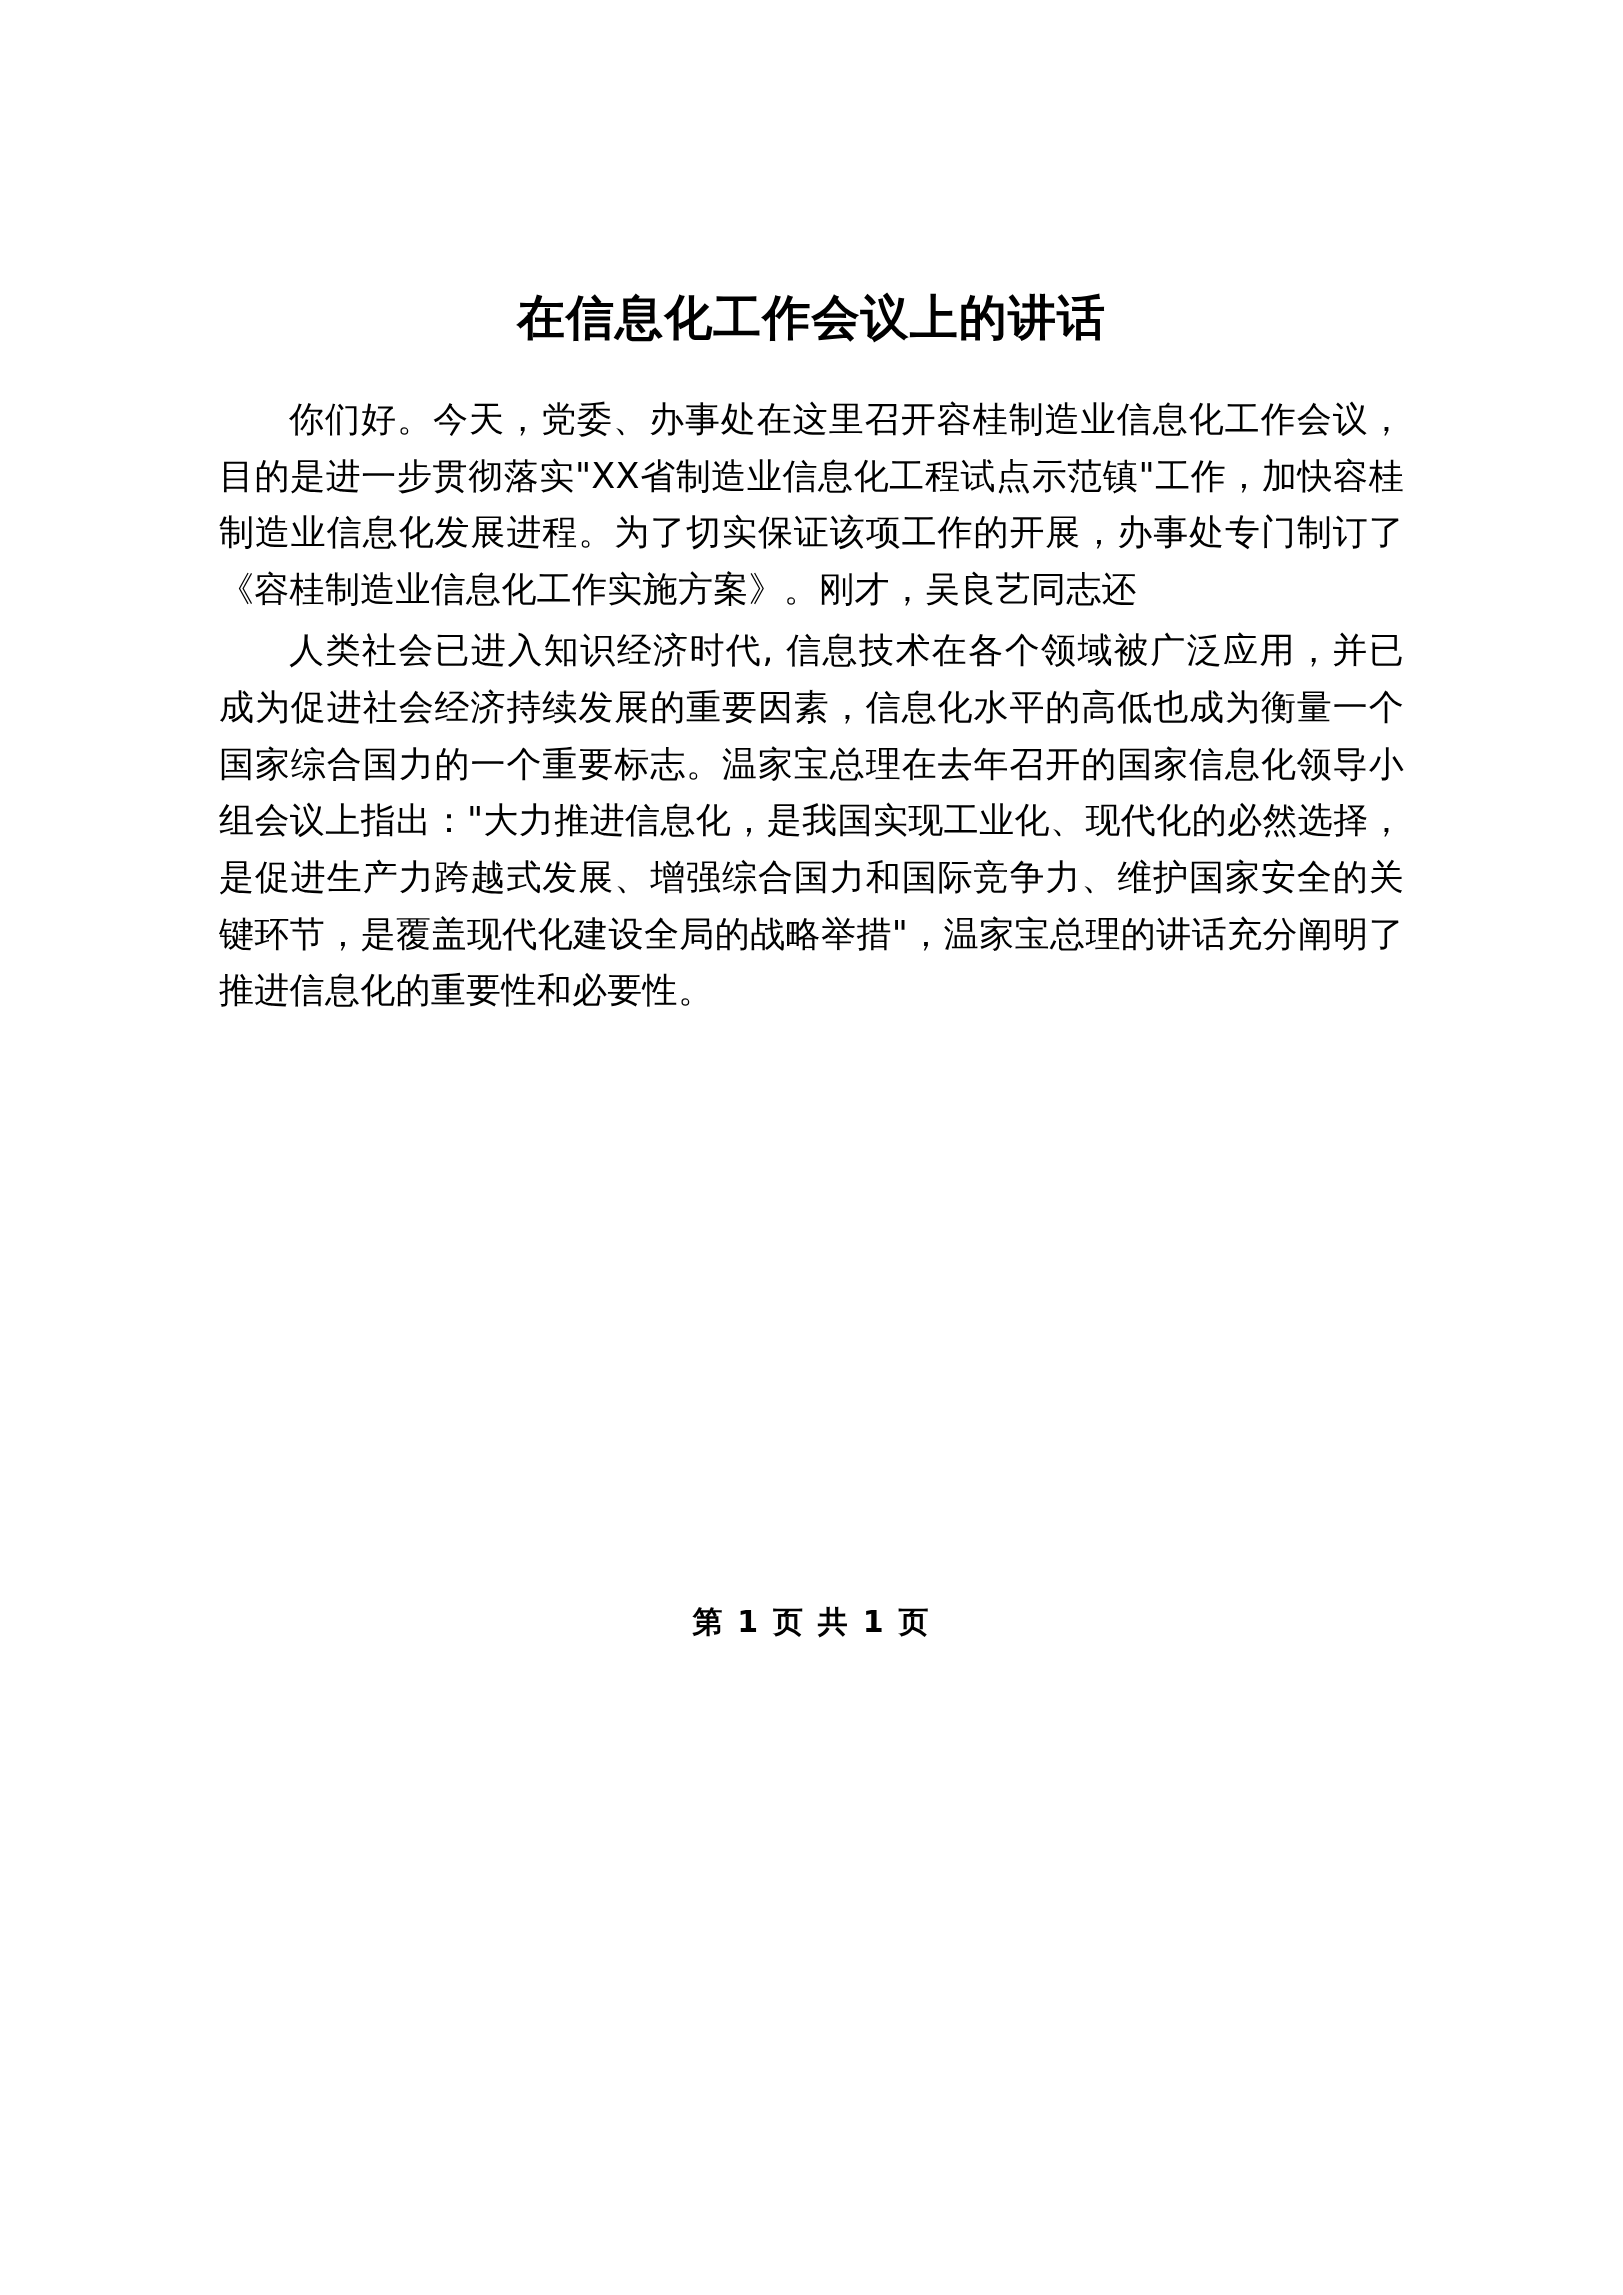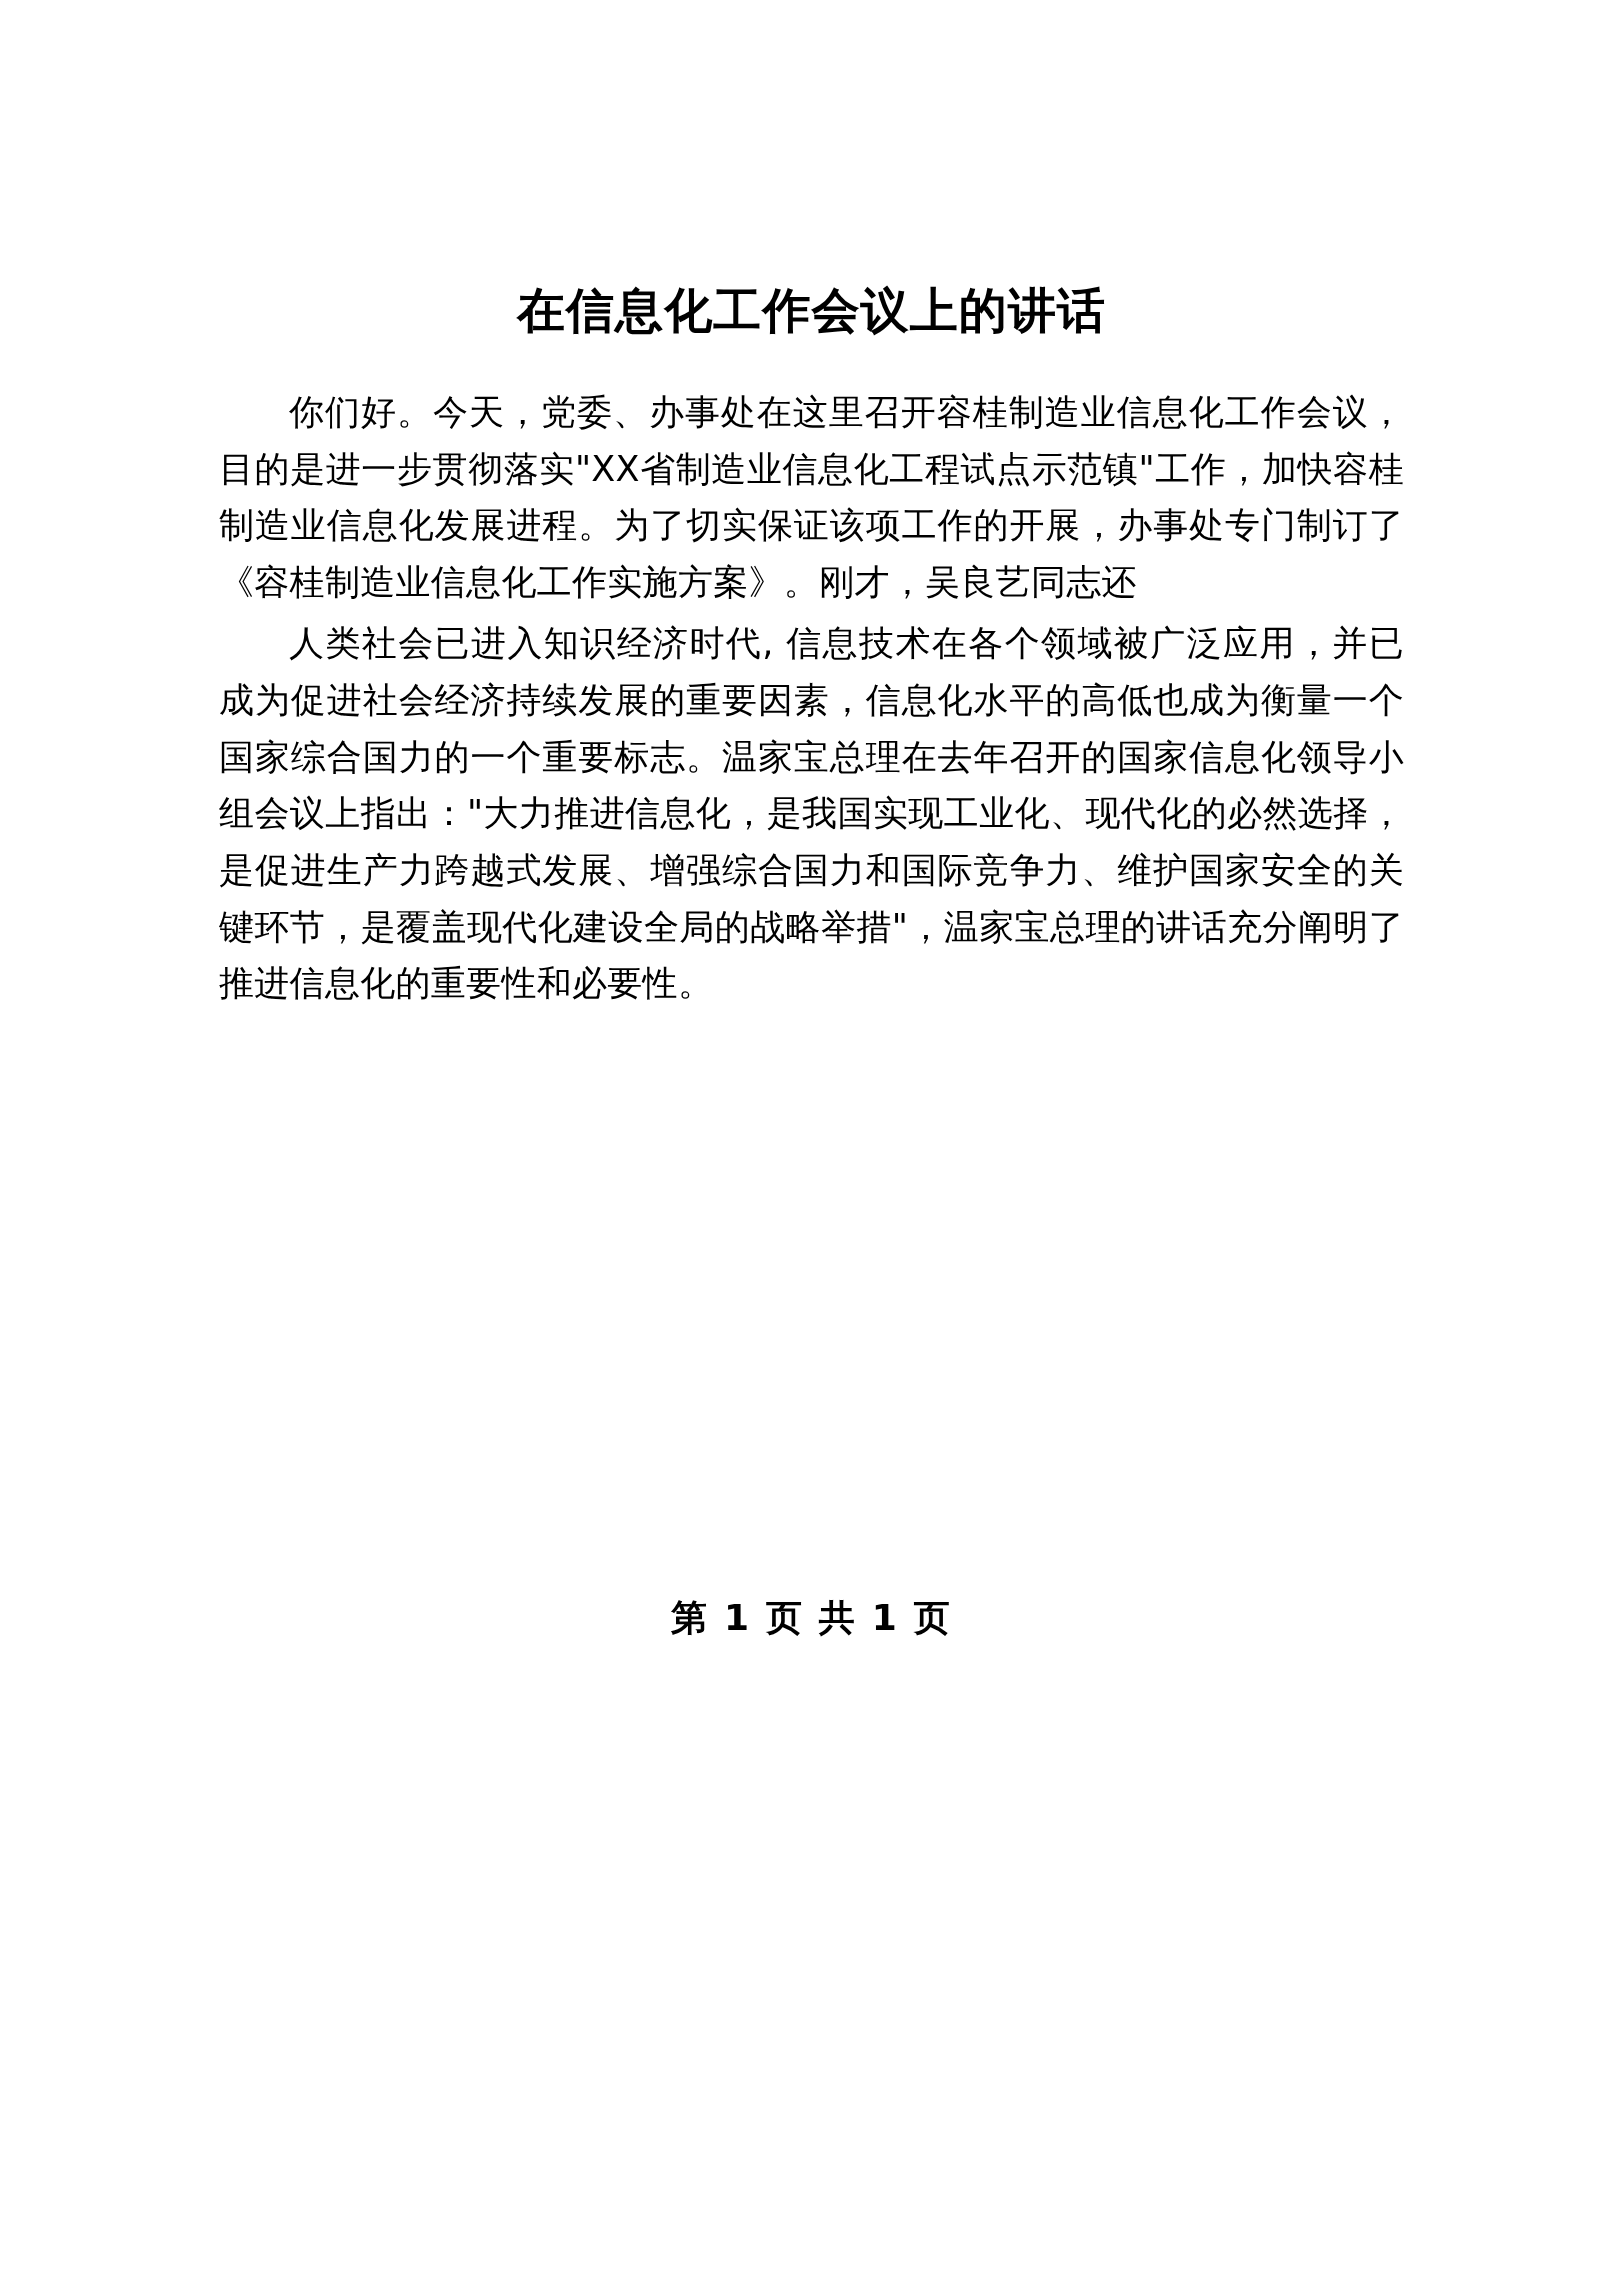--- a/index.html
+++ b/index.html
@@ -13,21 +13,21 @@
     font-family: "Liberation Serif", "DejaVu Serif", serif;
     color: #000000;
     position: relative;
     overflow: hidden;
   }
   .page {
     position: relative;
     width: 1623px;
     height: 1719px;
     box-sizing: border-box;
-    padding: 0 219px;
+    padding: 7px 219px;
   }
   .doc-title {
     margin: 0;
     padding-top: 280px;
     text-align: center;
     font-size: 48px;
     font-weight: 700;
     letter-spacing: 1.1px;
     line-height: 1.25;
     font-family: "DejaVu Sans", "Liberation Sans", sans-serif;
@@ -45,21 +45,21 @@
     font-family: "DejaVu Sans", "Liberation Sans", sans-serif;
     font-weight: 400;
     letter-spacing: 0.3px;
   }
   .footer {
     position: absolute;
     left: 0;
     right: 0;
     bottom: 76px;
     text-align: center;
-    font-size: 36px;
+    font-size: 30px;
     font-weight: 700;
     font-family: "DejaVu Sans", "Liberation Sans", sans-serif;
     letter-spacing: 2.2px;
   }
 </style>
 </head>
 <body>
 
 <div class="page">
 

